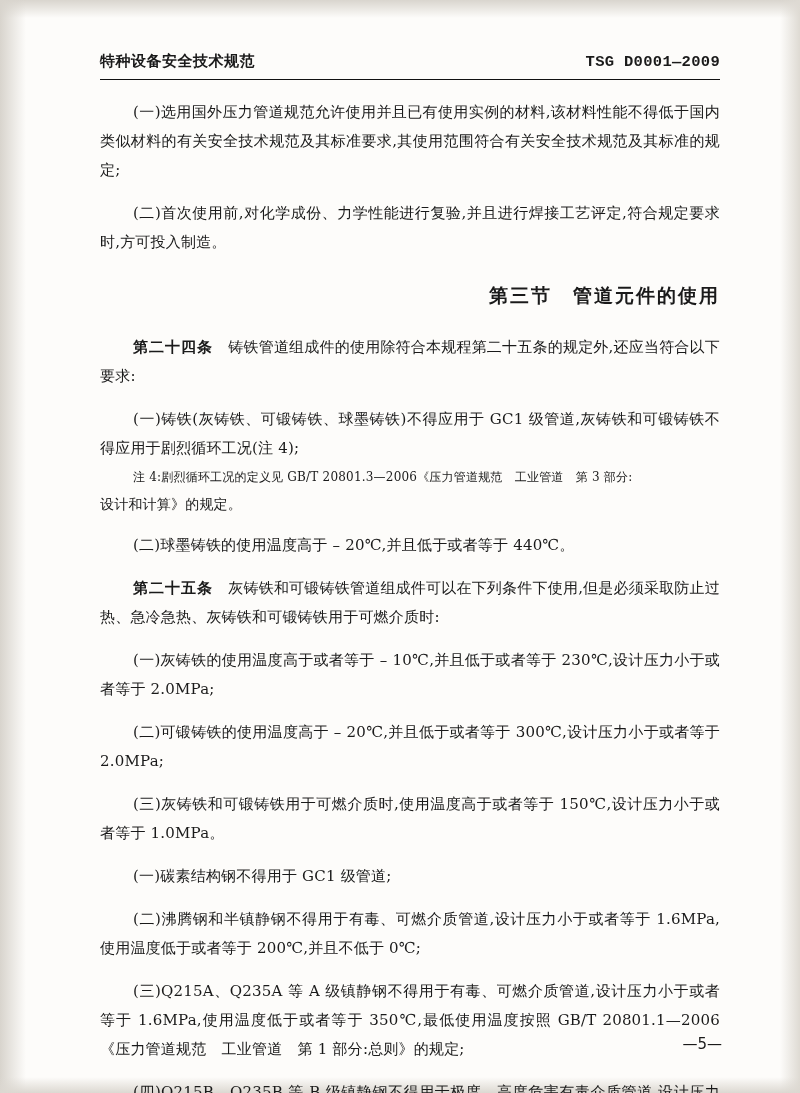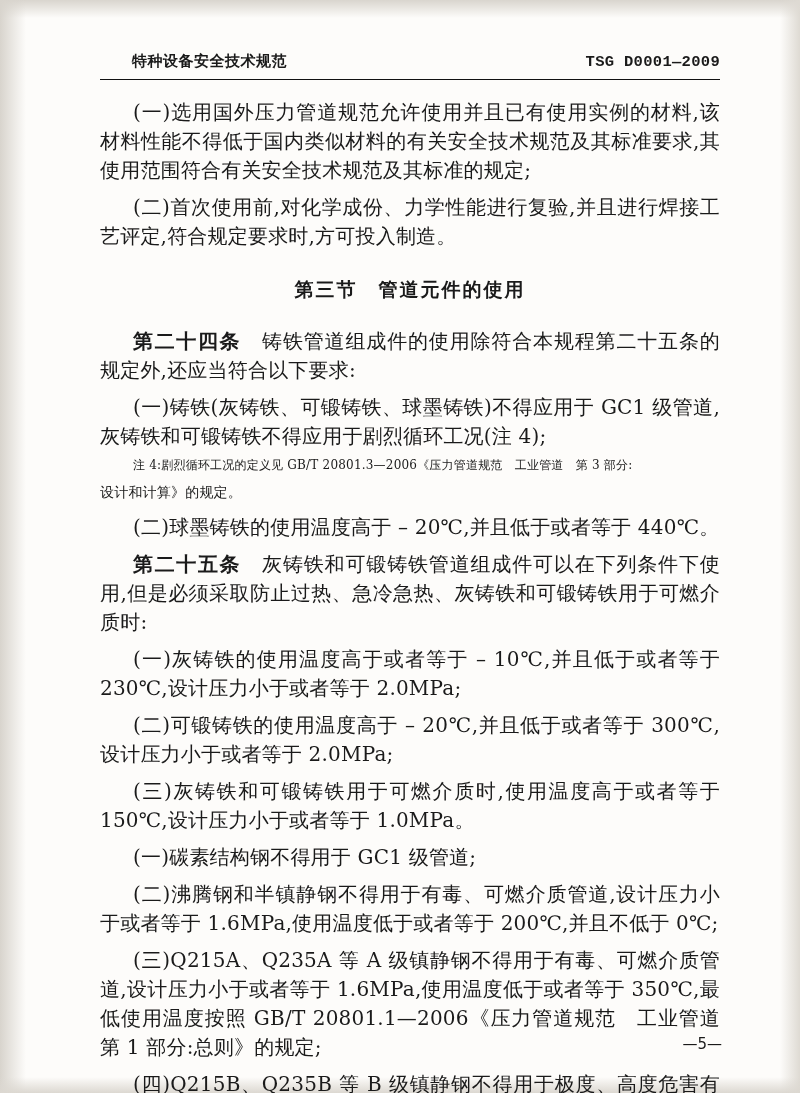--- a/index.html
+++ b/index.html
@@ -29,66 +29,65 @@
     width: 620px;
   }
   
   .header {
     display: flex;
     justify-content: space-between;
     align-items: flex-end;
     font-size: 15px;
     letter-spacing: 0.5px;
     padding-bottom: 6px;
-    margin-left: 32px;
   }
   .header-left {
     font-family: "DejaVu Sans", "Liberation Sans", sans-serif;
     font-weight: bold;
     font-size: 15px;
   }
   .header-right {
     font-family: Liberation Mono, monospace;
     font-weight: bold;
     font-size: 15.5px;
     letter-spacing: 0.3px;
   }
   .header-rule {
     border-bottom: 1.6px solid #111;
     margin-top: 2px;
     margin-bottom: 18px;
   }
   
   .para {
-    font-size: 20px;
+    font-size: 15px;
     line-height: 29px;
     text-align: justify;
     text-justify: inter-ideograph;
-    margin: 8px 0 1px 0;
+    margin: 14px 0 1px 0;
     letter-spacing: 0.2px;
   }
   .indent {
     text-indent: 33px;
   }
   .note {
     font-size: 12px;
     line-height: 25px;
     text-align: justify;
     margin: 2px 0 2px 0;
     text-indent: 33px;
     letter-spacing: 0.2px;
   }
   .note-cont {
     font-size: 14px;
     line-height: 25px;
     margin: 0 0 0 0;
     letter-spacing: 0.2px;
   }
   .section-title {
-    text-align: center;
+    text-align: right;
     font-size: 19px;
     font-weight: bold;
     letter-spacing: 2px;
     margin: 26px 0 24px 0;
     font-family: "DejaVu Serif", "Liberation Serif", serif;
   }
   .art-no {
     font-weight: bold;
     letter-spacing: 1px;
   }

